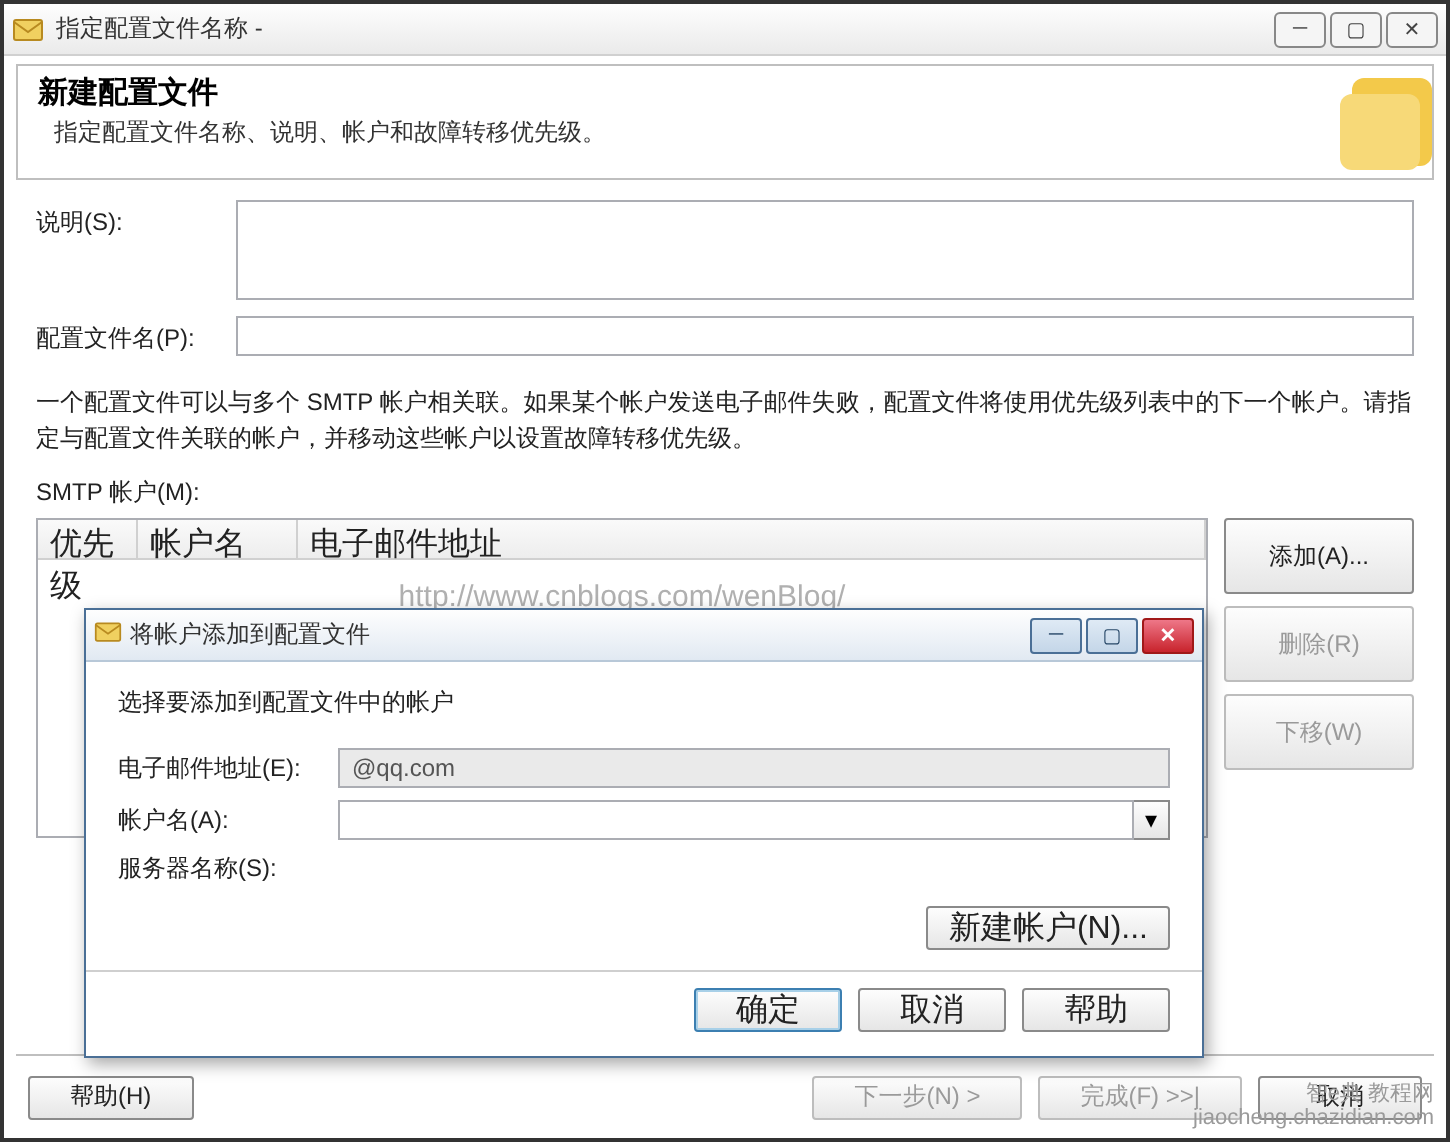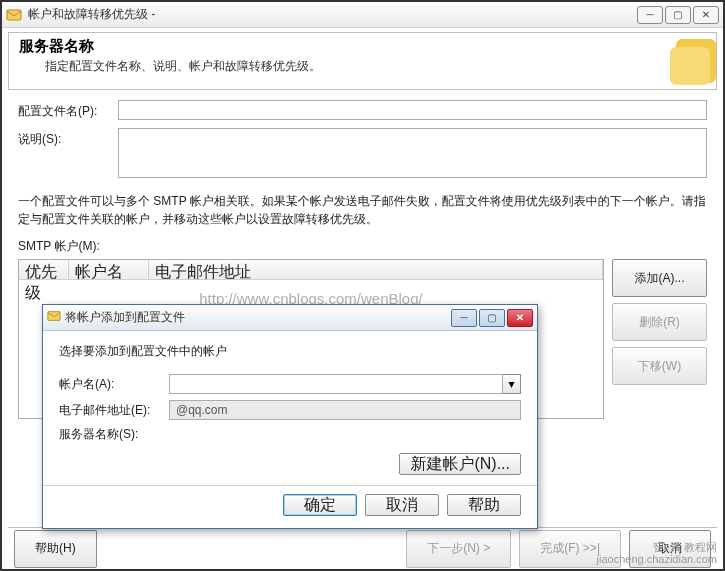--- a/index.html
+++ b/index.html
@@ -48,21 +48,21 @@
     }
     .header-panel {
       border: 1px solid #bfbfbf;
       margin: 4px 6px 0 6px;
       height: 58px;
       position: relative;
       background: #fff;
       padding: 4px 80px 4px 10px;
     }
     .header-panel h2 { font-size: 15px; font-weight: bold; color: #000; }
-    .header-panel .sub { font-size: 12px; color: #333; margin-left: 26px; margin-top: 2px; }
+    .header-panel .sub { font-size: 12px; color: #333; margin-left: 8px; margin-top: 2px; }
     .yellow-decor {
       position: absolute; right: 0; top: 0;
       width: 70px; height: 56px;
       overflow: hidden;
     }
     .main-content {
       padding: 10px 16px;
     }
     .form-row { display: flex; align-items: flex-start; margin-bottom: 8px; }
     .form-label { width: 100px; padding-top: 3px; color: #222; }
@@ -129,37 +129,37 @@
       left: 6px; right: 6px; bottom: 6px;
       height: 36px;
       border-top: 1px solid #bfbfbf;
       display: flex;
       align-items: center;
       padding: 6px 6px 0 6px;
       gap: 8px;
     }
     .footer-bar .gap { flex: 1; }
     .footer-btn {
-      height: 38px;
+      height: 22px;
       min-width: 82px;
       border: 1px solid #8a8a8a;
       border-radius: 2px;
       background: linear-gradient(#fdfdfd,#e6e6e6);
       font-size: 12px;
       color: #222;
       cursor: pointer;
       padding: 0 20px;
     }
     .footer-btn:disabled { color: #9a9a9a; border-color: #bdbdbd; cursor: default; }
 
     
     .dialog {
       position: absolute;
       left: 40px; top: 302px;
-      width: 496px;
+      width: 560px;
       border: 1px solid #4a6f96;
       box-shadow: 2px 3px 8px rgba(0,0,0,.35);
       background: #fff;
       z-index: 10;
     }
     .dlg-title {
       height: 26px;
       background: linear-gradient(#fefefe,#e1e9f2);
       border-bottom: 1px solid #b8c8d8;
       display: flex;
@@ -240,48 +240,48 @@
 
 <div class="outer-window">
 
   <div class="titlebar">
     <span class="app-icon">
       <svg width="16" height="16" viewBox="0 0 16 16">
           <rect x="1" y="3" width="14" height="10" rx="1" fill="#f0d060" stroke="#b88a20"></rect>
           <path d="M1 4l7 5 7-5" stroke="#b88a20" fill="none"></path>
         </svg>
     </span>
-    <span class="title-text">帐户和故障转移优先级 - </span>
+    <span class="title-text">指定配置文件名称 - </span>
     <span class="spacer"></span>
     <div class="win-controls">
       <span class="win-btn">─</span>
       <span class="win-btn">▢</span>
       <span class="win-btn">✕</span>
     </div>
   </div>
 
   <div class="header-panel">
-    <h2>服务器名称</h2>
+    <h2>新建配置文件</h2>
     <div class="sub">指定配置文件名称、说明、帐户和故障转移优先级。</div>
     <div class="yellow-decor">
       <svg width="70" height="56" viewBox="0 0 70 56">
           <rect x="30" y="6" width="40" height="44" rx="6" fill="#f3c94a"></rect>
           <rect x="24" y="14" width="40" height="38" rx="6" fill="#f7d978"></rect>
         </svg>
     </div>
   </div>
 
   <div class="main-content">
     <div class="form-row">
+      <span class="form-label">说明(S):</span>
+      <textarea class="textarea-input" style=""></textarea>
+    </div>
+    <div class="form-row">
       <span class="form-label">配置文件名(P):</span>
       <input class="text-input" value="" style="">
-    </div>
-    <div class="form-row">
-      <span class="form-label">说明(S):</span>
-      <textarea class="textarea-input" style=""></textarea>
     </div>
 
     <div class="desc-text">一个配置文件可以与多个 SMTP 帐户相关联。如果某个帐户发送电子邮件失败，配置文件将使用优先级列表中的下一个帐户。请指定与配置文件关联的帐户，并移动这些帐户以设置故障转移优先级。</div>
 
     <div class="smtp-label">SMTP 帐户(M):</div>
     <div class="smtp-area">
       <div class="smtp-table">
         <div class="smtp-header">
           <span class="col-prio">优先级</span>
           <span class="col-name">帐户名</span>
@@ -315,31 +315,31 @@
       </span>
       <span class="title-text">将帐户添加到配置文件</span>
       <span class="dlg-win-btn">─</span>
       <span class="dlg-win-btn">▢</span>
       <span class="dlg-win-btn dlg-close">✕</span>
     </div>
     <div class="dlg-body">
       <div class="dlg-msg">选择要添加到配置文件中的帐户</div>
 
       <div class="dlg-row">
+        <span class="dlg-label">电子邮件地址(E):</span>
+        <input class="dlg-input" readonly="" value="@qq.com" style="">
+      </div>
+      <div class="dlg-row">
         <span class="dlg-label">帐户名(A):</span>
         <div class="dlg-combo">
           <input class="text-input" value="" style="">
           <span class="arrow">▾</span>
         </div>
       </div>
       <div class="dlg-row">
-        <span class="dlg-label">电子邮件地址(E):</span>
-        <input class="dlg-input" readonly="" value="@qq.com" style="">
-      </div>
-      <div class="dlg-row">
         <span class="dlg-label">服务器名称(S):</span>
       </div>
 
       <div class="dlg-action-row">
         <button class="dlg-btn">新建帐户(N)...</button>
       </div>
 
       <div class="dlg-sep"></div>
 
       <div class="dlg-footer">

